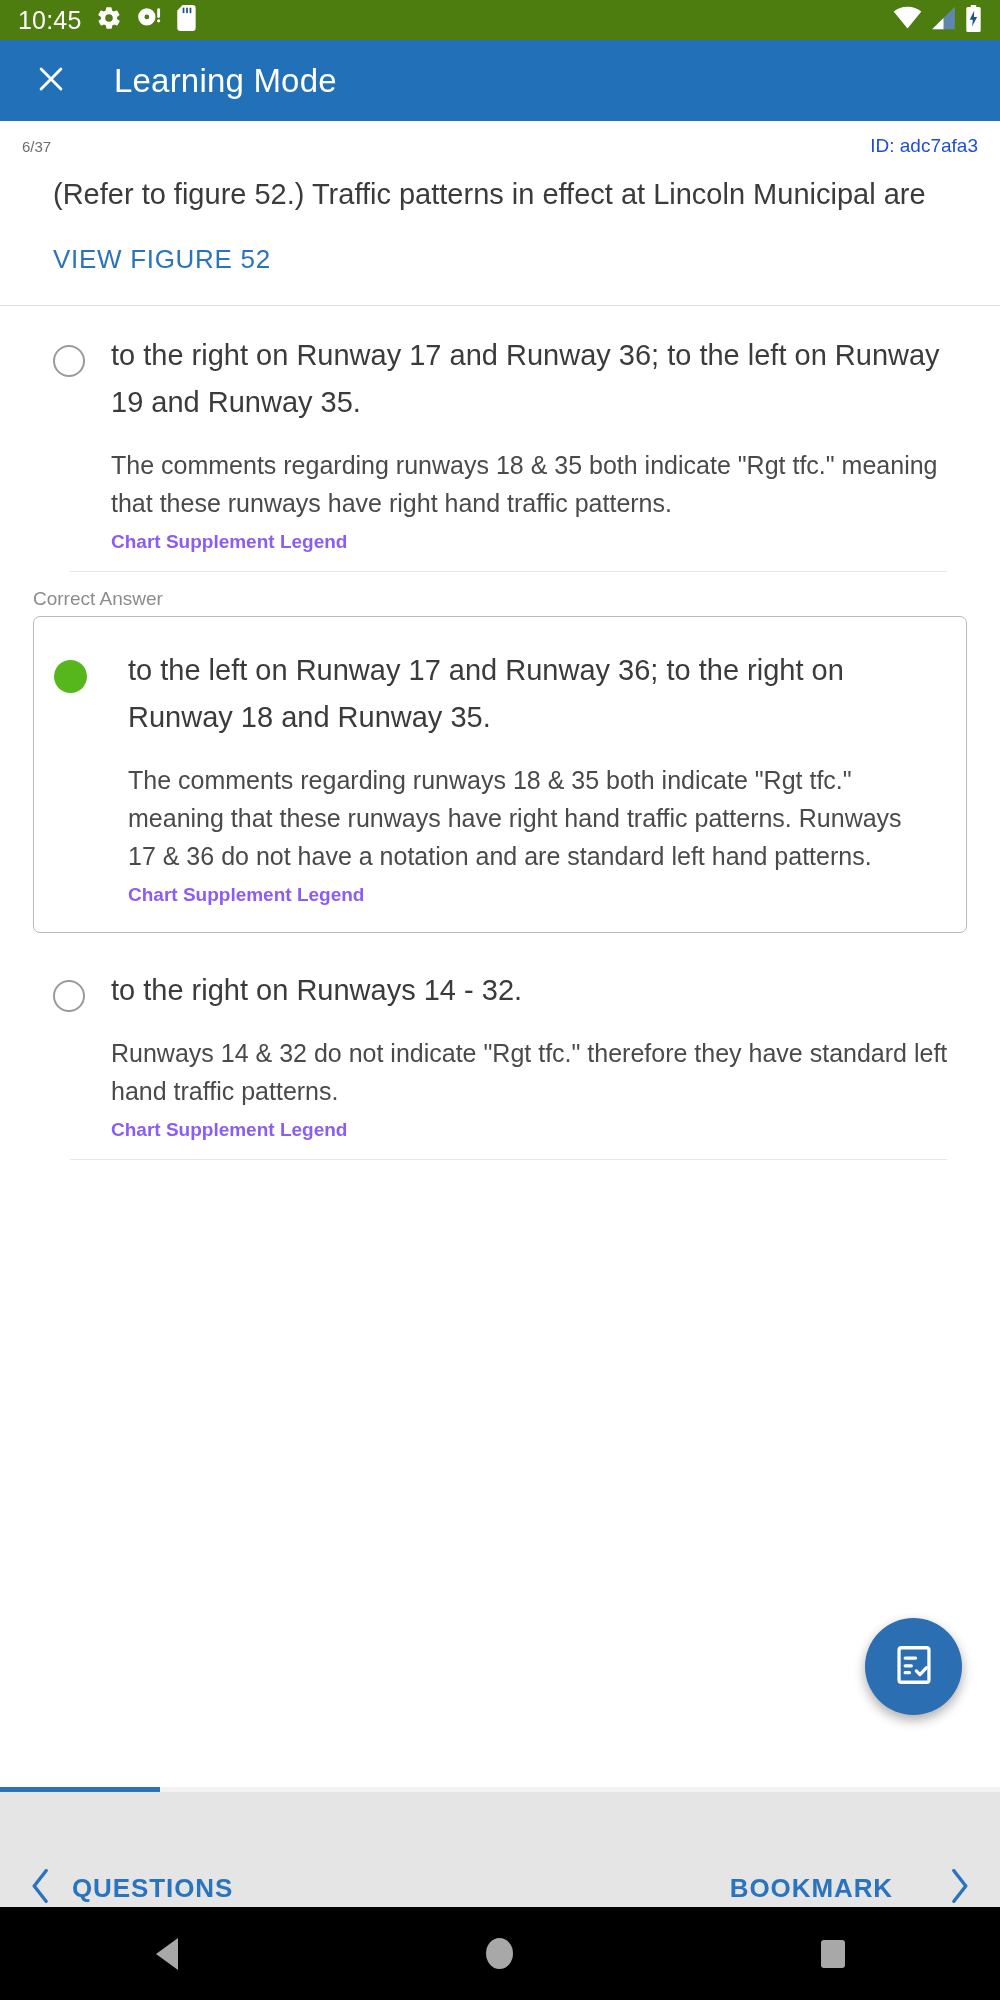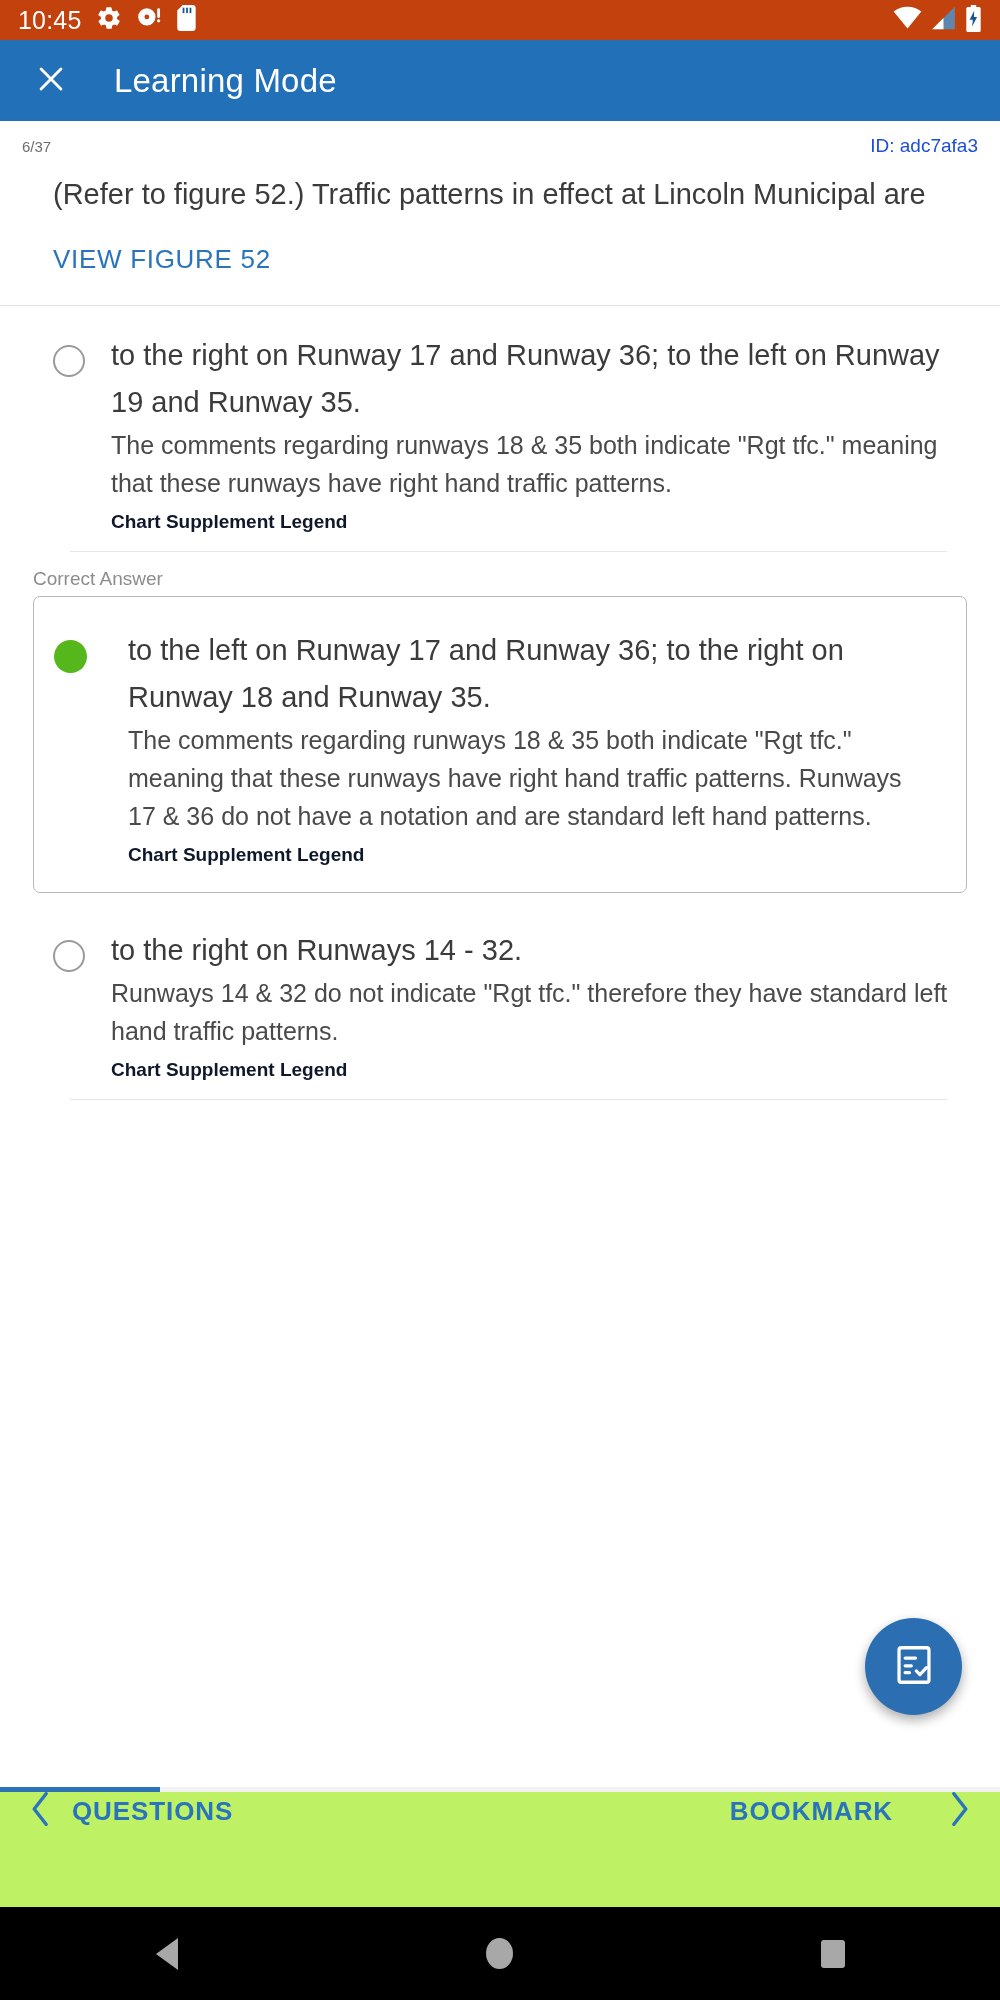--- a/index.html
+++ b/index.html
@@ -17,21 +17,21 @@
     width: 1000px;
     height: 2000px;
     background: #ffffff;
     display: flex;
     flex-direction: column;
   }
 
   
   .status-bar {
     height: 40px;
-    background: #c2410c;
+    background: #4d7c0f;
     display: flex;
     align-items: center;
     padding: 0 18px;
     flex: 0 0 40px;
   }
   .status-left {
     display: flex;
     align-items: center;
     gap: 14px;
   }
@@ -162,28 +162,28 @@
   }
   .option-title {
     font-size: 29px;
     line-height: 47px;
     color: #3b3b3b;
   }
   .option-explain {
     font-size: 25px;
     line-height: 38px;
     color: #4a4a4a;
-    margin-top: 0;
+    margin-top: 20px;
   }
   .option-link {
     display: inline-block;
     margin-top: 9px;
     font-size: 19px;
     font-weight: 600;
-    color: #0f172a;
+    color: #8b5cf6;
     cursor: pointer;
   }
 
   
   .correct-wrap {
     padding: 16px 33px 0 33px;
   }
   .correct-label {
     font-size: 19px;
     color: #8c8c8c;
@@ -222,23 +222,23 @@
     background: #f2f2f2;
     width: 100%;
     flex: 0 0 5px;
   }
   .progress-fill {
     height: 5px;
     background: #2b72b6;
   }
   .bottom-bar {
     height: 115px;
-    background: #bef264;
-    display: flex;
-    align-items: flex-start;
+    background: #e5e5e5;
+    display: flex;
+    align-items: flex-end;
     padding: 0 30px;
     flex: 0 0 115px;
   }
   .bb-group {
     display: flex;
     align-items: center;
     cursor: pointer;
   }
   .bb-right { margin-left: auto; gap: 33px; }
   .bb-label {

